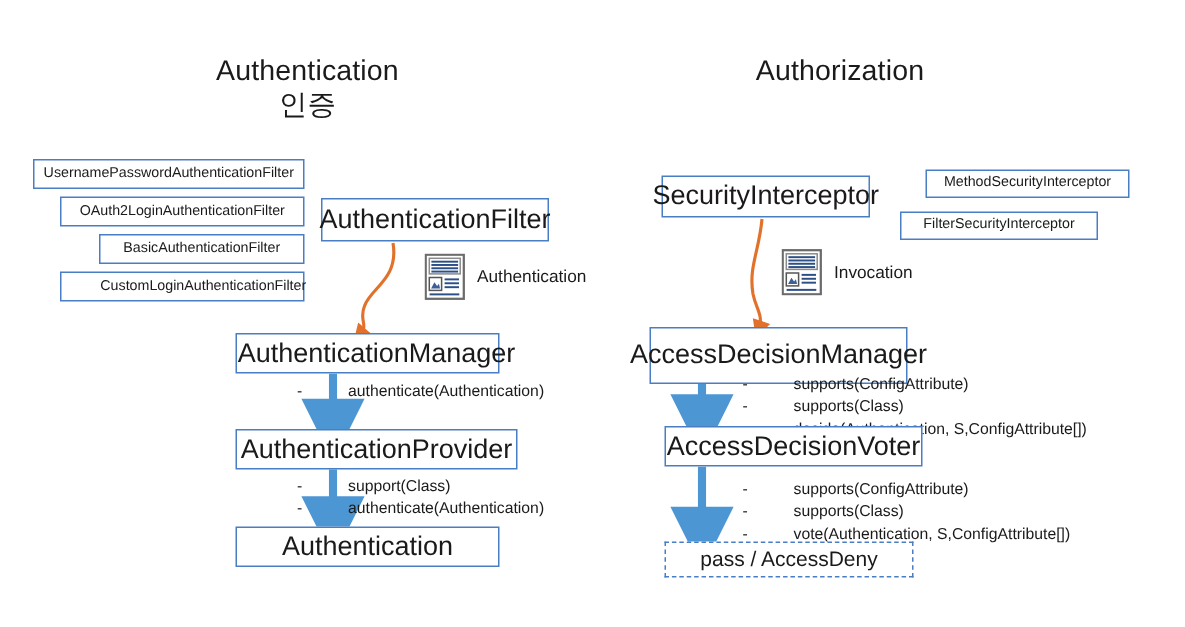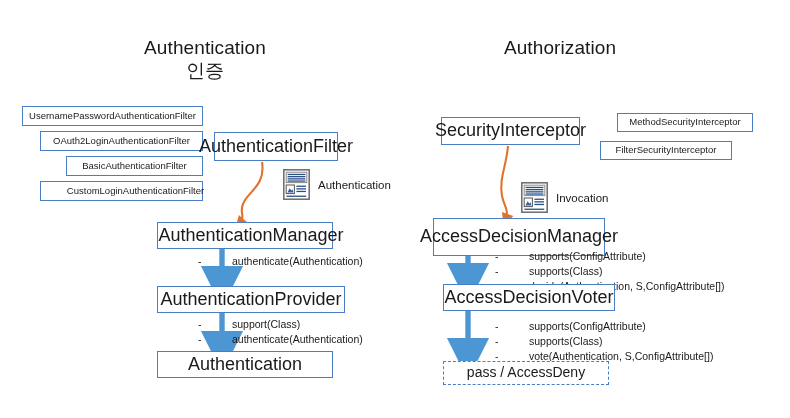--- a/index.html
+++ b/index.html
@@ -112,21 +112,21 @@
 <div class="abs box small" style="left:40px; top:131px; width:163px; height:20px;">
   <span>OAuth2LoginAuthenticationFilter</span>
 </div>
 <div class="abs box small" style="left:66px; top:156px; width:137px; height:20px;">
   <span>BasicAuthenticationFilter</span>
 </div>
 <div class="abs box small" style="left:40px; top:181px; width:163px; height:20px;padding-left:28px;">
   <span>CustomLoginAuthenticationFilter</span>
 </div>
 
-<div class="abs box main" style="left:214px; top:132px; width:124px; height:29px;">
+<div class="abs box main" style="left:214px; top:132px; width:152px; height:29px;">
   <span>AuthenticationFilter</span>
 </div>
 
 <div class="abs" style="left:283px; top:169px; display:flex; align-items:center; gap:8px;">
   <span class="doc-icon">
     <svg width="27" height="31" viewBox="0 0 27 31" xmlns="http://www.w3.org/2000/svg">
       <rect x="0.8" y="0.8" width="25.4" height="29.4" fill="#ffffff" stroke="#6b6b6b" stroke-width="1.5"></rect>
       <rect x="3.2" y="3.2" width="20.6" height="10.4" fill="#ffffff" stroke="#8a8a8a" stroke-width="1"></rect>
       <g fill="#2c4f86">
         <rect x="4.6" y="4.8" width="17.8" height="1.3"></rect>
@@ -187,21 +187,21 @@
   <span>SecurityInterceptor</span>
 </div>
 
 <div class="abs box small" style="left:617px; top:113px; width:136px; height:19px;">
   <span>MethodSecurityInterceptor</span>
 </div>
 <div class="abs box small" style="left:600px; top:141px; width:132px; height:19px;">
   <span>FilterSecurityInterceptor</span>
 </div>
 
-<div class="abs" style="left:521px; top:182px; display:flex; align-items:center; gap:8px;">
+<div class="abs" style="left:521px; top:166px; display:flex; align-items:center; gap:8px;">
   <span class="doc-icon">
     <svg width="27" height="31" viewBox="0 0 27 31" xmlns="http://www.w3.org/2000/svg">
       <rect x="0.8" y="0.8" width="25.4" height="29.4" fill="#ffffff" stroke="#6b6b6b" stroke-width="1.5"></rect>
       <rect x="3.2" y="3.2" width="20.6" height="10.4" fill="#ffffff" stroke="#8a8a8a" stroke-width="1"></rect>
       <g fill="#2c4f86">
         <rect x="4.6" y="4.8" width="17.8" height="1.3"></rect>
         <rect x="4.6" y="7.0" width="17.8" height="1.3"></rect>
         <rect x="4.6" y="9.2" width="17.8" height="1.3"></rect>
         <rect x="4.6" y="11.4" width="17.8" height="1.3"></rect>
       </g>

